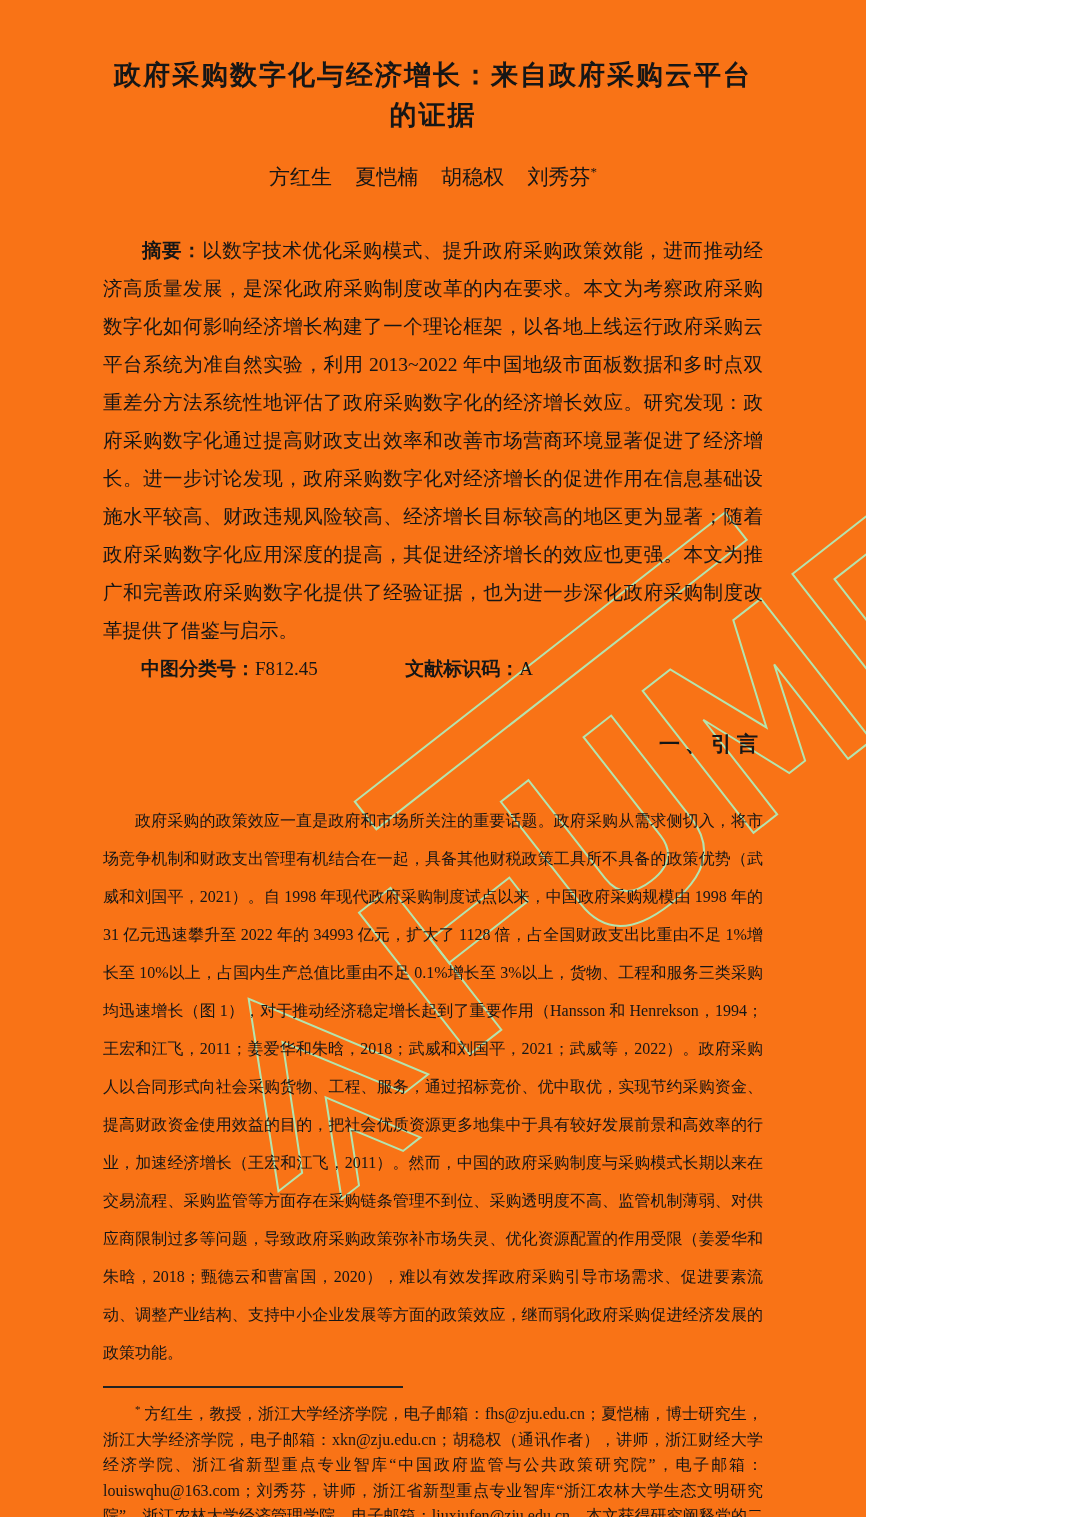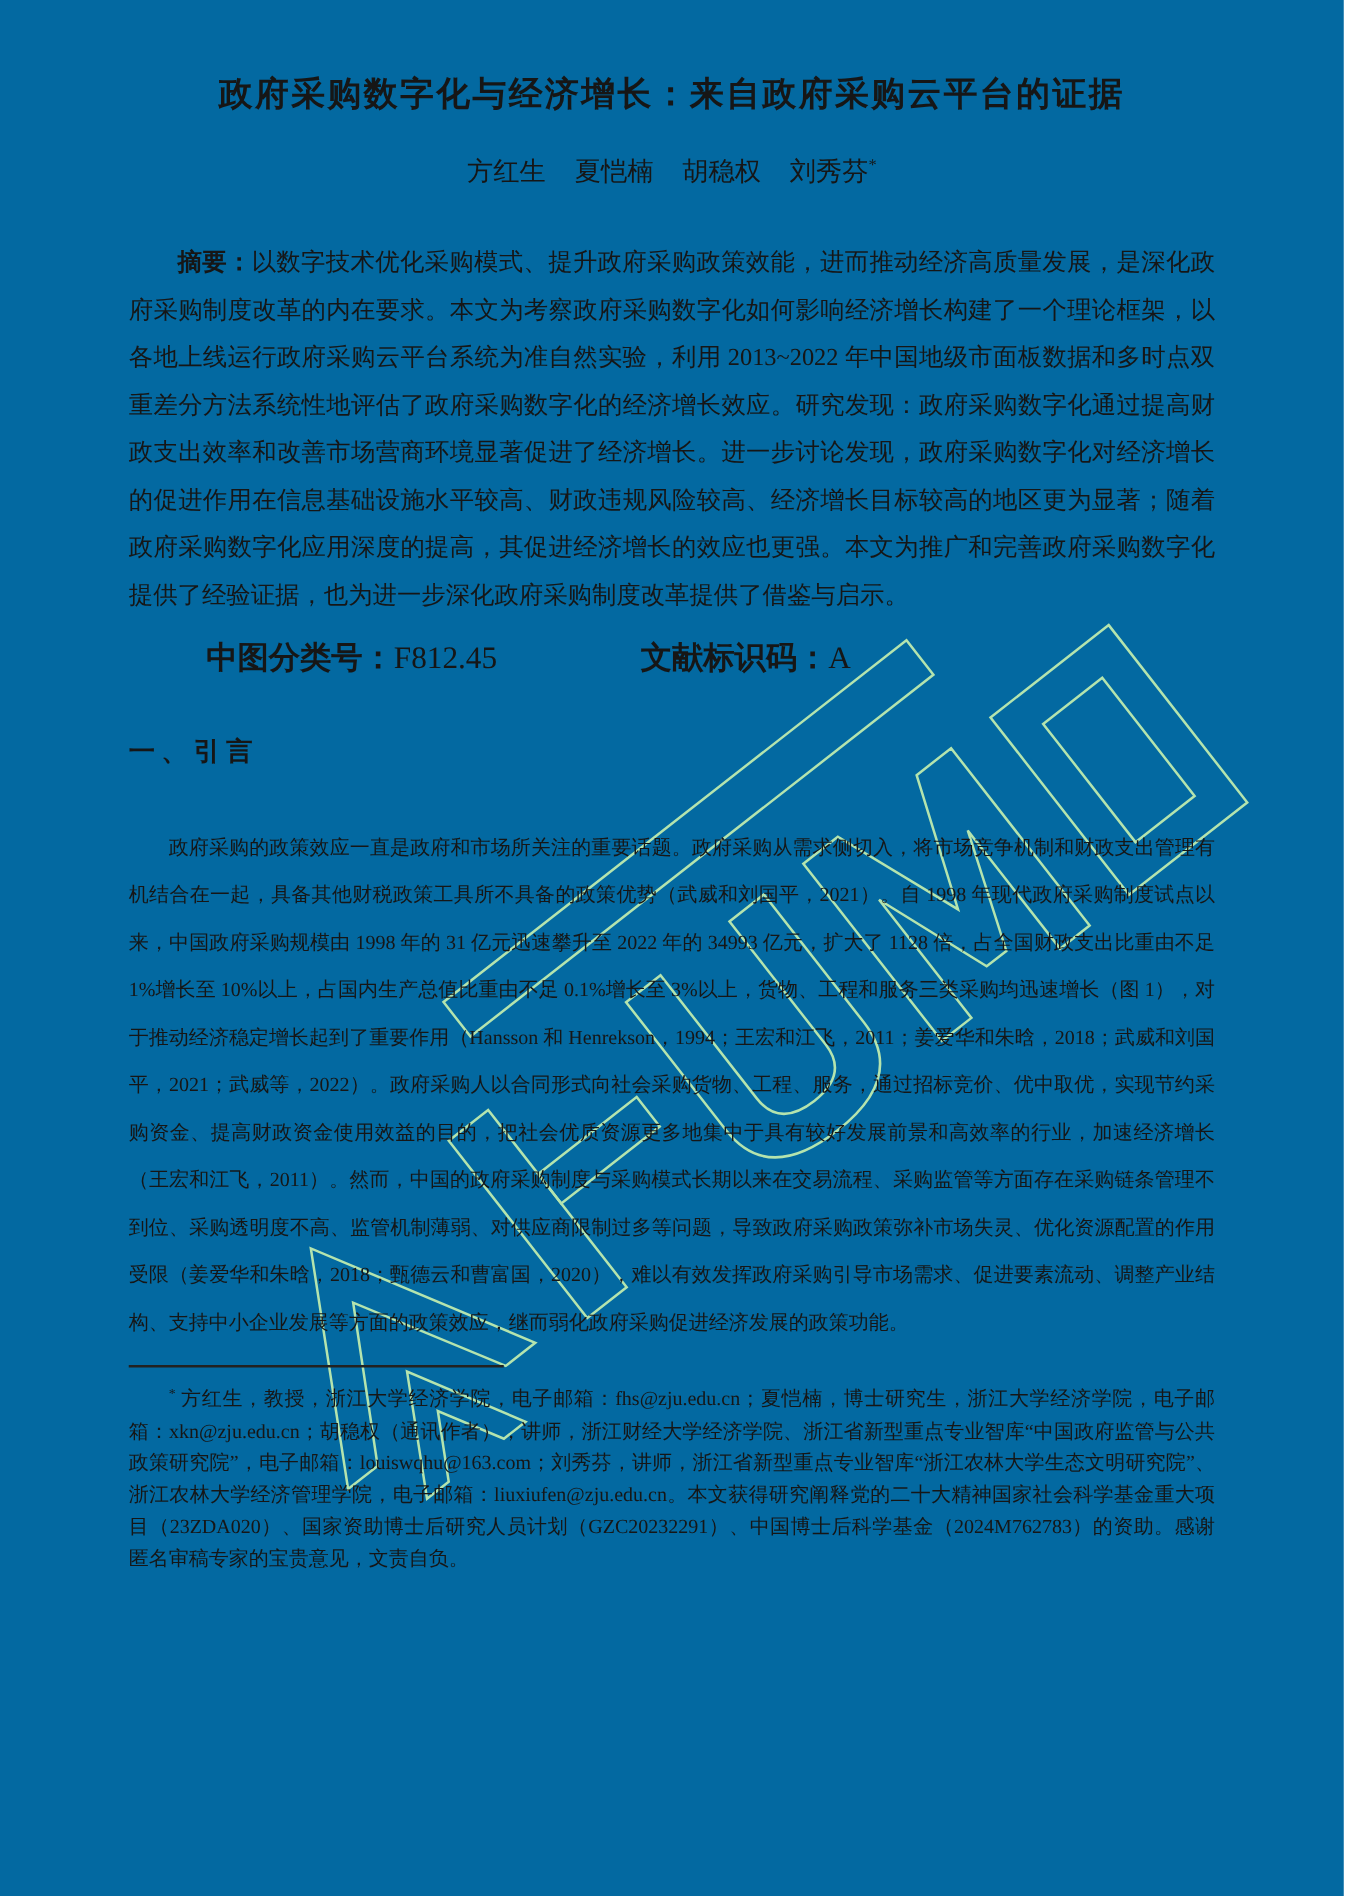--- a/index.html
+++ b/index.html
@@ -1,21 +1,21 @@
 <!DOCTYPE html>
 <html lang="zh"><head>
 <meta charset="utf-8">
 <style>
   html,body{margin:0;padding:0;}
   body{
     width:1085px;height:1517px;background:#ffffff;color:#161616;
     font-family:"Liberation Serif","DejaVu Serif",serif;
     -webkit-font-smoothing:antialiased;
   }
-  .page{position:relative;width:1075px;height:1517px;overflow:hidden;background:#0369a1;}
+  .page{position:relative;width:866px;height:1517px;overflow:hidden;background:#f97316;}
   .watermark{position:absolute;left:0;top:0;width:1085px;height:1517px;z-index:1;pointer-events:none;}
   .content{position:relative;z-index:2;padding:55px 103px 0 103px;}
 
   h1.title{
     margin:0;font-size:27px;line-height:40px;font-weight:bold;text-align:center;
     letter-spacing:2px;font-family:"Liberation Serif","DejaVu Serif",serif;
   }
   .authors{
     margin-top:22px;text-align:center;font-size:21px;line-height:30px;
   }
@@ -28,26 +28,26 @@
 
   p.abstract{
     margin:40px 0 0 0;font-size:19.5px;line-height:38px;
     text-align:justify;text-indent:2em;
   }
   .kwline{
     margin:0;font-size:19.5px;line-height:38px;text-indent:2em;white-space:nowrap;
   }
   .kw{margin-right:.95em;}
   .clcline{
-    margin:12px;font-size:25px;line-height:38px;text-indent:2em;
+    margin:0;font-size:19px;line-height:38px;text-indent:2em;
   }
   .doc-gap{margin-left:4.6em;}
 
   h2.section{
-    margin:36px 0 0 0;font-size:21px;line-height:40px;text-align:left;
+    margin:36px 0 0 0;font-size:21px;line-height:40px;text-align:right;
     font-family:"Liberation Sans","DejaVu Sans",sans-serif;font-weight:bold;
     letter-spacing:5px;
   }
 
   p.bodytext{
     margin:38px 0 0 0;font-size:16px;line-height:38px;
     text-align:justify;text-indent:2em;
   }
 
   .fn-rule{

